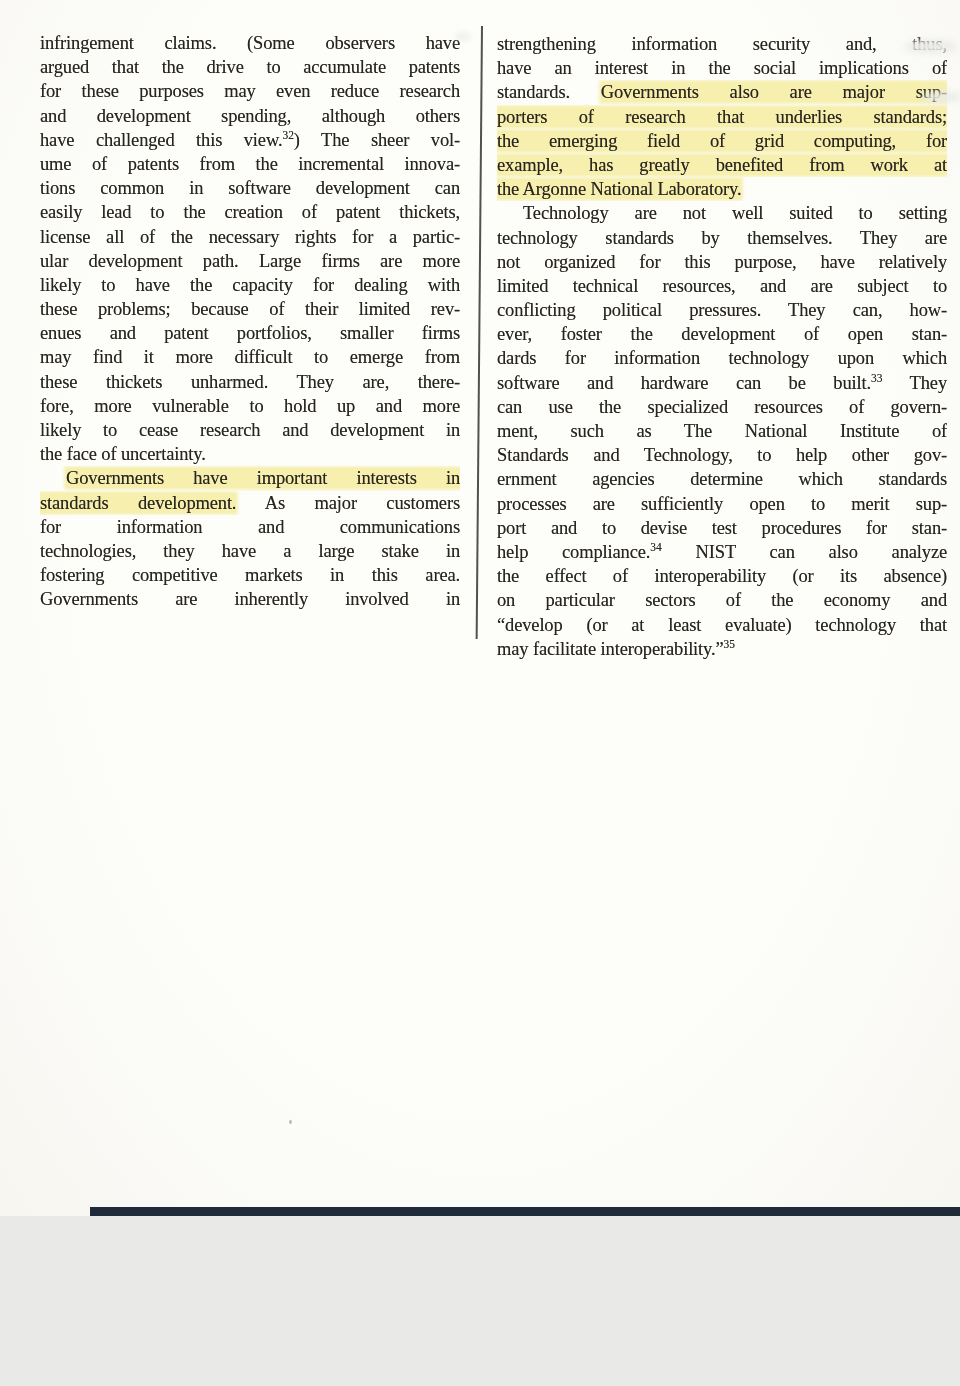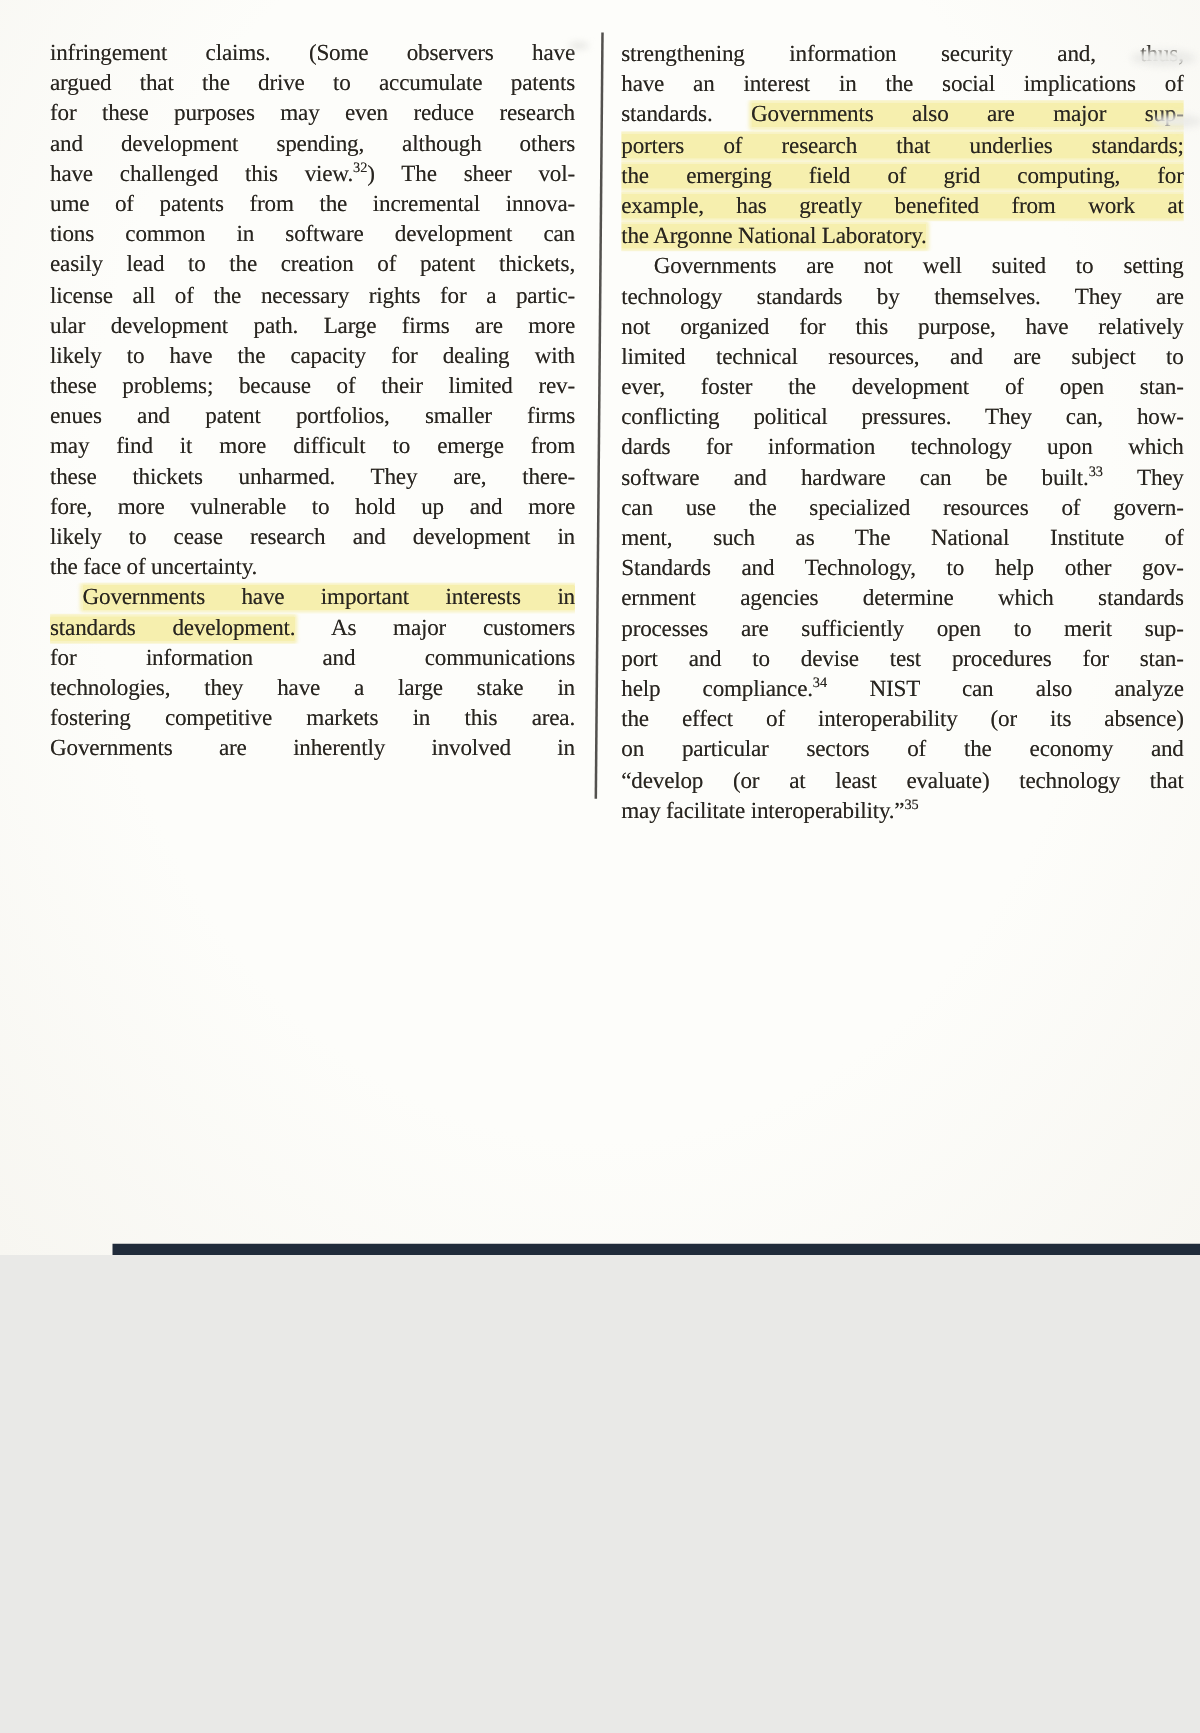--- a/index.html
+++ b/index.html
@@ -1,18 +1,18 @@
 <!DOCTYPE html>
 <html><head>
 <meta charset="utf-8">
 <style>
   html,body{margin:0;padding:0;background:#e9e9e7;}
   #page{
     position:relative;
-    width:960px;height:1004px;
+    width:960px;height:1216px;
     background:#fcfbf7;
     background-image:radial-gradient(ellipse at 50% 40%, #fdfdfa 60%, #f7f6f1 100%);
     overflow:hidden;
     font-family:"Liberation Serif","DejaVu Serif",serif;
     color:#282520;
   }
   .col{
     position:absolute;
     font-size:18.5px;
     letter-spacing:-0.15px;
@@ -112,26 +112,26 @@
     </div>
   <div id="divider"></div>
   <div id="col-right" class="col">
       <div class="line"><span>strengthening information security and, thus,</span></div>
       <div class="line"><span>have an interest in the social implications of</span></div>
       <div class="line"><span>standards. </span><span class="hl">Governments also are major sup-</span></div>
       <div class="line"><span class="hl">porters of research that underlies standards;</span></div>
       <div class="line"><span class="hl">the emerging field of grid computing, for</span></div>
       <div class="line"><span class="hl">example, has greatly benefited from work at</span></div>
       <div class="line para-end"><span class="hl">the Argonne National Laboratory.</span></div>
-      <div class="line indent"><span>Governments are not well suited to setting</span></div>
+      <div class="line indent"><span>Technology are not well suited to setting</span></div>
       <div class="line"><span>technology standards by themselves. They are</span></div>
       <div class="line"><span>not organized for this purpose, have relatively</span></div>
       <div class="line"><span>limited technical resources, and are subject to</span></div>
+      <div class="line"><span>conflicting political pressures. They can, how-</span></div>
       <div class="line"><span>ever, foster the development of open stan-</span></div>
-      <div class="line"><span>conflicting political pressures. They can, how-</span></div>
       <div class="line"><span>dards for information technology upon which</span></div>
       <div class="line"><span>software and hardware can be built.</span><sup>33</sup><span> They</span></div>
       <div class="line"><span>can use the specialized resources of govern-</span></div>
       <div class="line"><span>ment, such as The National Institute of</span></div>
       <div class="line"><span>Standards and Technology, to help other gov-</span></div>
       <div class="line"><span>ernment agencies determine which standards</span></div>
       <div class="line"><span>processes are sufficiently open to merit sup-</span></div>
       <div class="line"><span>port and to devise test procedures for stan-</span></div>
       <div class="line"><span>help compliance.</span><sup>34</sup><span> NIST can also analyze</span></div>
       <div class="line"><span>the effect of interoperability (or its absence)</span></div>

